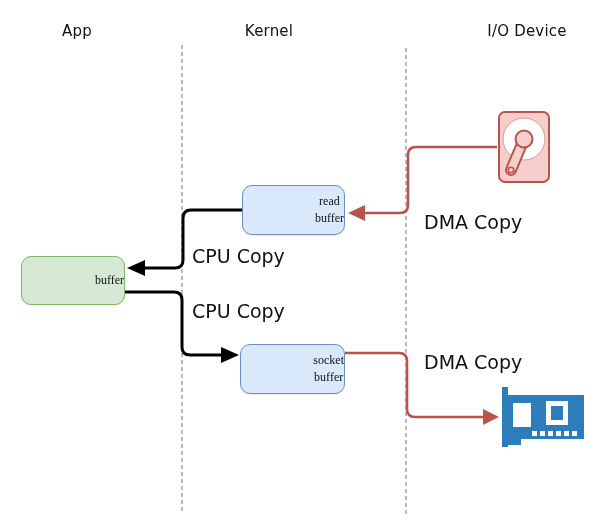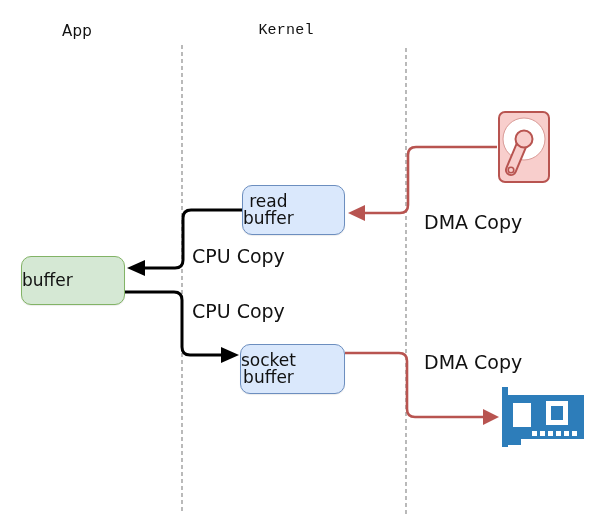--- a/index.html
+++ b/index.html
@@ -23,24 +23,25 @@
     white-space:nowrap; transform:translateX(-50%);
   }
   .svg-layer { position:absolute; left:0; top:0; width:615px; height:530px; }
   .divider { stroke:var(--divider); stroke-width:1.2; stroke-dasharray:4 3; fill:none; }
   .edge { fill:none; stroke-linejoin:round; }
   .edge-red   { stroke:var(--red-line); stroke-width:2.6; }
   .edge-black { stroke:var(--black-line); stroke-width:3; }
   .head-red   { fill:var(--red-line); stroke:none; }
   .head-black { fill:var(--black-line); stroke:none; }
   .node {
-    position:absolute; display:flex; align-items:center; justify-content:flex-start;
+    position:absolute; display:flex; align-items:center; justify-content:flex-end;
     border-radius:10px; border:1.6px solid; text-align:center;
-    font-size:17px; line-height:17px; white-space:pre-line;
+    font-size:12px; line-height:17px; white-space:pre-line;
     box-shadow:0 1px 1px rgba(0,0,0,0.08);
+    font-family:Liberation Serif, serif;
   }
   .node-green { background:var(--green-fill); border-color:var(--green-stroke); }
   .node-blue  { background:var(--blue-fill);  border-color:var(--blue-stroke); }
   .edge-label {
     position:absolute; font-size:19px; white-space:nowrap; color:var(--text);
   }
   .icon { position:absolute; }
   .disk-body  { fill:var(--pink-fill); stroke:var(--pink-stroke); }
   .disk-platter { fill:#ffffff; stroke:#d99a96; }
   .disk-armline { stroke:var(--pink-stroke); stroke-linecap:round; }
@@ -48,21 +49,22 @@
   .disk-hub   { fill:var(--pink-fill); stroke:var(--pink-stroke); }
   .nic-solid  { fill:var(--nic-blue); }
   .nic-white  { fill:#ffffff; }
 </style>
 </head>
 <body>
 
 <div class="canvas">
 
   <div class="lane-label" style="left:77px; top:22px;">App</div>
-  <div class="lane-label" style="left:286px; top:22px;font-family:Liberation Mono, monospace;">Kernel</div>
+  <div class="lane-label" style="left:269px; top:22px;">Kernel</div>
+  <div class="lane-label" style="left:527px; top:22px;">I/O Device</div>
 
   <svg class="svg-layer" viewBox="0 0 615 530">
     <line class="divider" x1="182" y1="45" x2="182" y2="512"></line>
     <line class="divider" x1="406" y1="48" x2="406" y2="514"></line>
 
     <path class="edge edge-red" d="M 497 147 H 416 Q 408 147 408 155 V 205 Q 408 213 400 213 H 364"></path>
     <polygon class="head-red" points="348,213 365,205 365,221"></polygon>
 
     <path class="edge edge-black" d="M 242 210 H 191 Q 183 210 183 218 V 260 Q 183 268 175 268 H 145"></path>
     <polygon class="head-black" points="127,268 145,260 145,276"></polygon>

